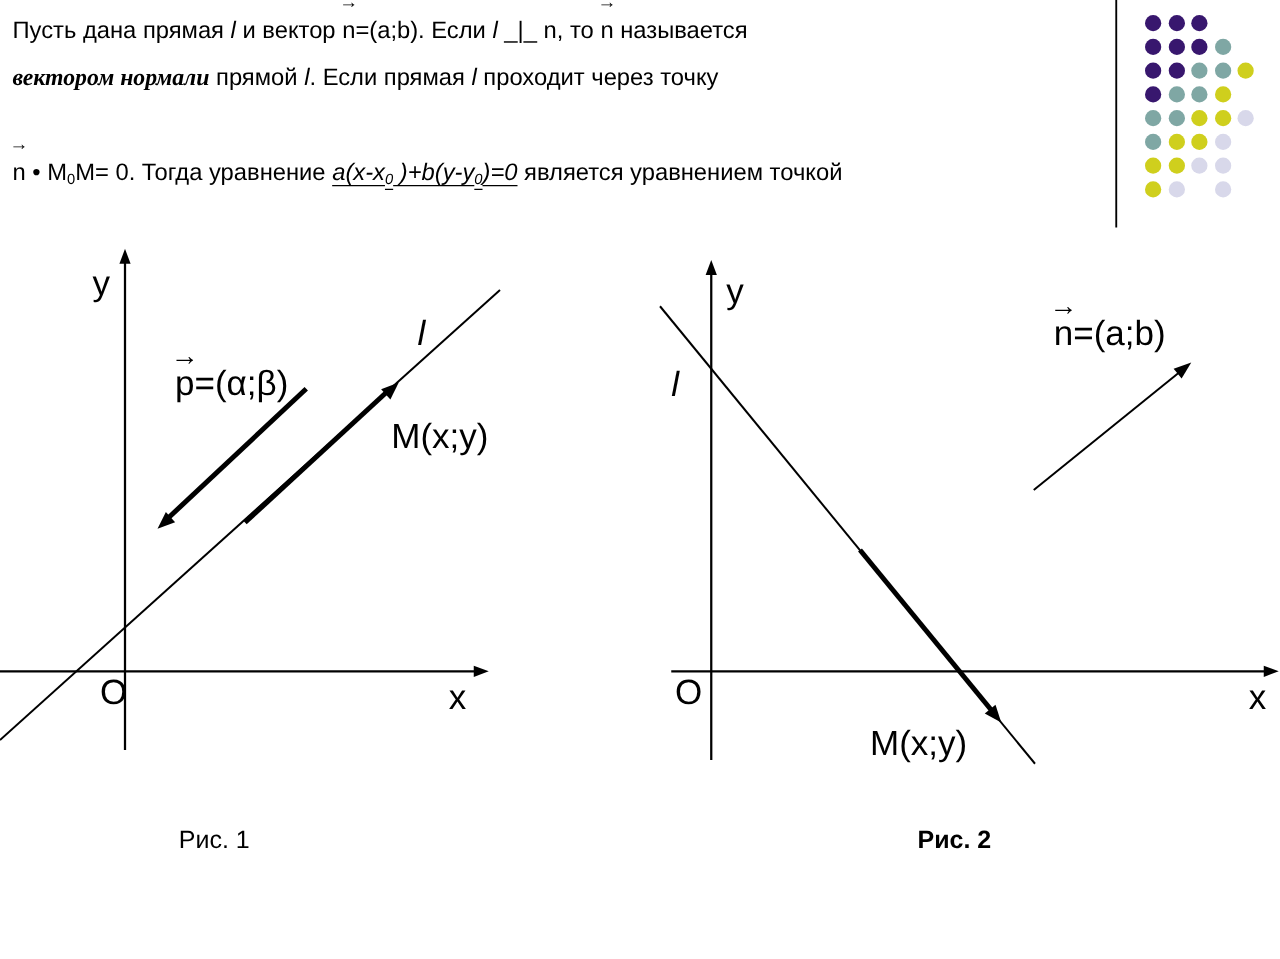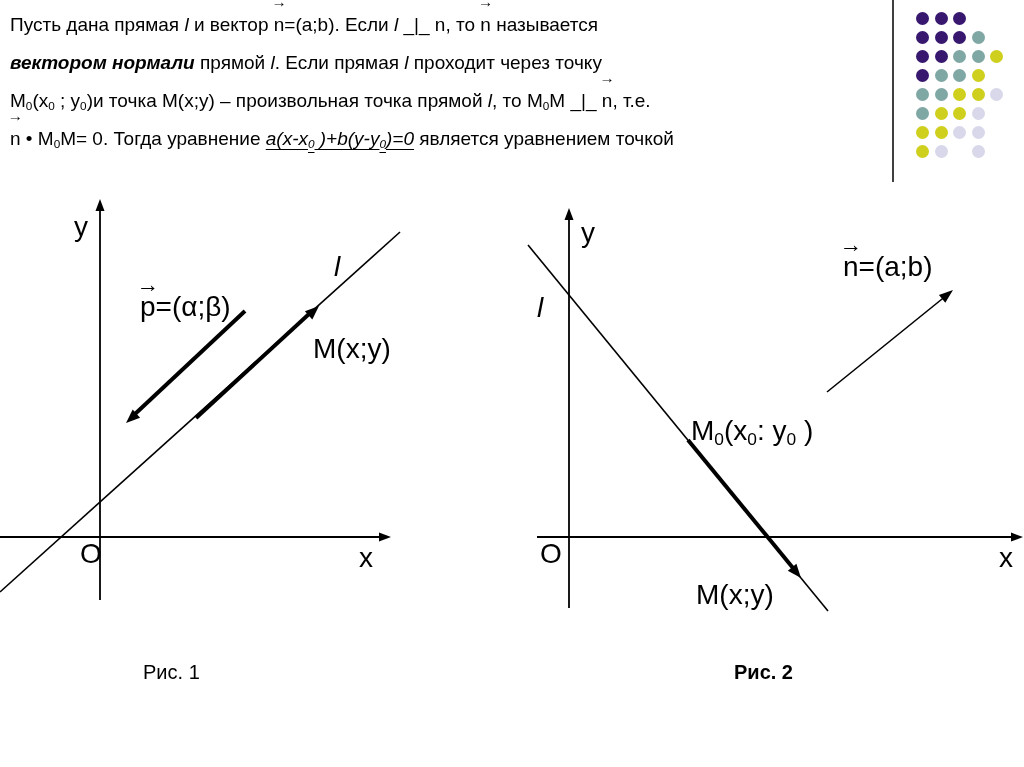--- a/index.html
+++ b/index.html
@@ -6,21 +6,21 @@
   body{
     width:1024px;height:767px;position:relative;overflow:hidden;
     background:#ffffff;color:#000;
     font-family:"Liberation Sans","DejaVu Sans",sans-serif;
   }
   #geometry{position:absolute;left:0;top:0;z-index:1;}
   .txt-layer{position:absolute;left:0;top:0;width:1024px;height:767px;z-index:2;}
   .tline{position:absolute;left:10px;white-space:nowrap;font-size:19px;line-height:38px;}
   .tl1{top:6px;} .tl2{top:44px;} .tl3{top:82px;} .tl4{top:120px;} .tl5{top:158px;}
   .i{font-style:italic;}
-  .b{font-weight:bold;}
+  .b{font-weight:bold;font-family:Liberation Serif, serif;}
   .sub{font-size:0.62em;vertical-align:-0.28em;}
   .eq{font-style:italic;text-decoration:underline;text-underline-offset:4px;}
   .vec{position:relative;display:inline-block;}
   .vec::after{
     content:"\2192";position:absolute;left:50%;top:-0.8em;
     transform:translateX(-50%);font-size:0.8em;font-style:normal;line-height:1;
   }
   .fl{position:absolute;font-size:28px;white-space:nowrap;line-height:1.1;}
   .caption{font-size:20px;margin-left:16px;}
   #dots{position:absolute;left:916px;top:12px;width:108px;height:160px;z-index:0;}
@@ -97,32 +97,30 @@
   </g>
   <g>
     <line x1="827" y1="392" x2="947" y2="295" stroke="#000" stroke-width="1.6"></line>
     <polygon points="953,290 945.3,302.7 938.9,294.9"></polygon>
   </g>
 </svg>
 
 <div class="txt-layer">
   <div class="tline tl1"><span>Пусть дана прямая </span><span class="i">l</span><span> и вектор </span><span class="vec">n</span><span>=(a;b). Если </span><span class="i">l</span><span> _|_ n, то </span><span class="vec">n</span><span> называется</span></div>
   <div class="tline tl2"><span class="i b">вектором нормали</span><span> прямой </span><span class="i">l</span><span>. Если прямая </span><span class="i">l</span><span> проходит через точку</span></div>
-  <div class="tline tl3"><span>М</span><span class="sub">0</span><span>(x</span><span class="sub">0</span><span> ; y</span><span class="sub">0</span><span>)и точка М(x;y) – произвольная точка прямой </span><span class="i">l</span><span>, то М</span><span class="sub">0</span><span>М _|_ </span><span class="vec">n</span><span>, т.е.</span></div>
   <div class="tline tl4"><span class="vec">n</span><span> • М</span><span class="sub">0</span><span>М= 0. Тогда уравнение </span><span class="eq">a(x-x</span><span class="sub eq">0</span><span class="eq"> )+b(y-y</span><span class="sub eq">0</span><span class="eq">)=0</span><span> является уравнением точкой</span></div>
 
   <div class="fl" style="left:74px;top:212px;">y</div>
   <div class="fl i" style="left:334px;top:252px;">l</div>
   <div class="fl" style="left:140px;top:292px;"><span class="vec">p</span><span>=(α;β)</span></div>
   <div class="fl" style="left:313px;top:334px;">M(x;y)</div>
   <div class="fl" style="left:80px;top:539px;">O</div>
   <div class="fl" style="left:359px;top:543px;">x</div>
   <div class="fl caption" style="left:127px;top:661px;">Рис. 1</div>
 
   <div class="fl" style="left:581px;top:218px;">y</div>
   <div class="fl i" style="left:537px;top:293px;">l</div>
   <div class="fl" style="left:843px;top:252px;"><span class="vec">n</span><span>=(a;b)</span></div>
-  <div class="fl" style="left:691px;top:416px;"><span>М</span><span class="sub">0</span><span>(x</span><span class="sub">0</span><span>: y</span><span class="sub">0</span><span> )</span></div>
   <div class="fl" style="left:696px;top:580px;">M(x;y)</div>
   <div class="fl" style="left:540px;top:539px;">O</div>
   <div class="fl" style="left:999px;top:543px;">x</div>
   <div class="fl caption" style="left:718px;top:661px;font-weight:bold;">Рис. 2</div>
 </div>
 
 </body></html>

